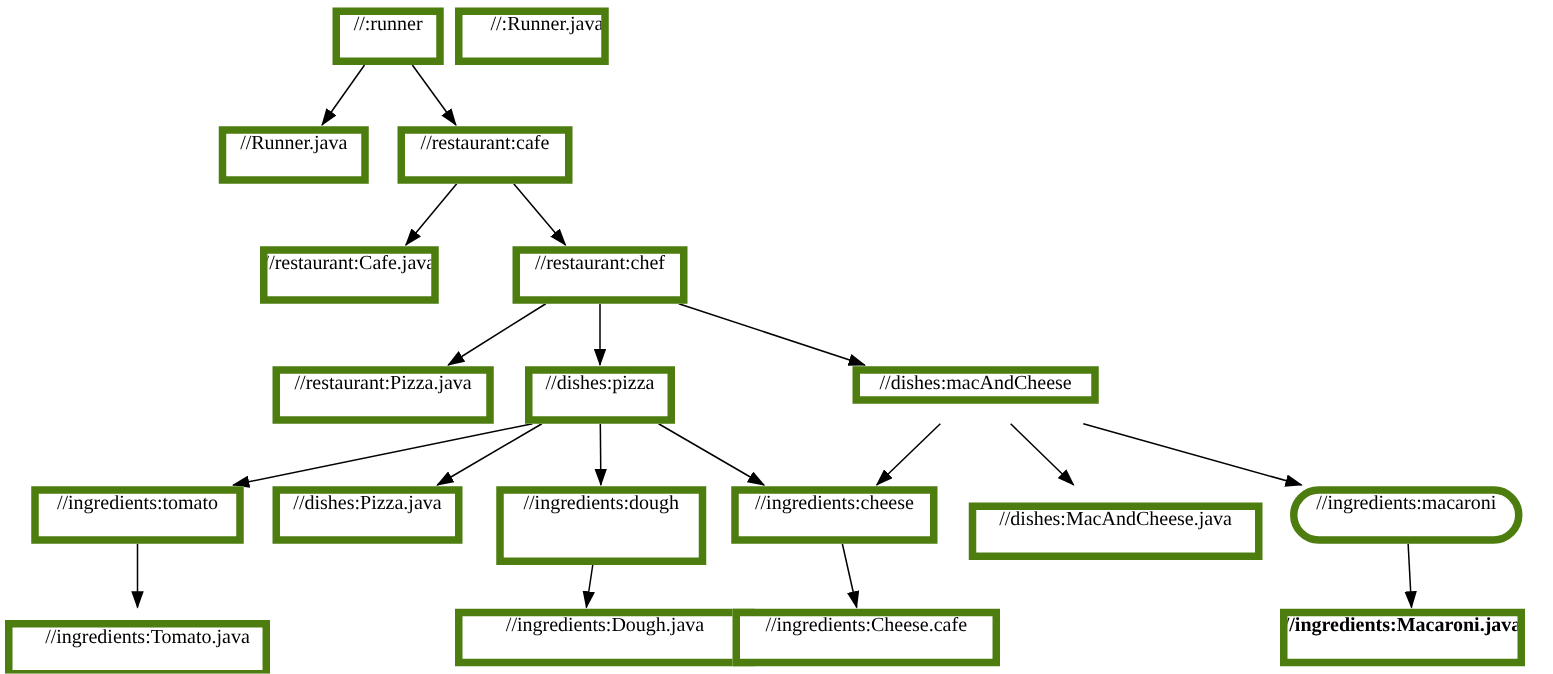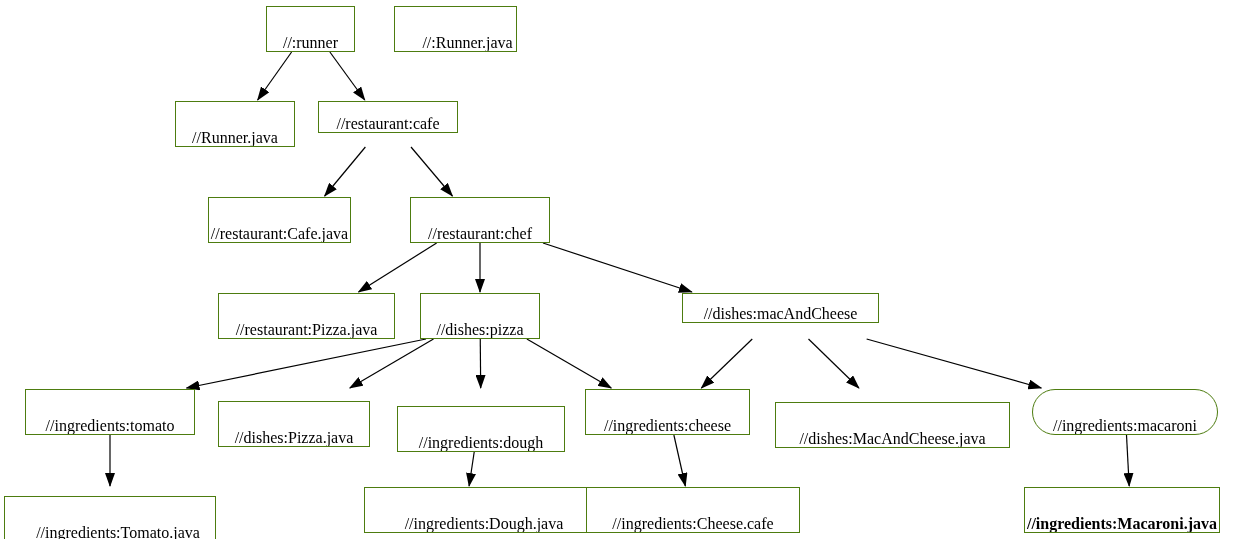--- a/index.html
+++ b/index.html
@@ -19,23 +19,23 @@
     position: absolute;
     left: 0;
     top: 0;
     width: 1242px;
     height: 539px;
   }
   .node {
     position: absolute;
     box-sizing: border-box;
     background: #ffffff;
-    border: 1px solid #4d7c0f;
+    border: 6px solid #4d7c0f;
     display: flex;
-    align-items: flex-end;
+    align-items: flex-start;
     justify-content: center;
     white-space: nowrap;
     overflow: hidden;
   }
   .node .label {
     font-size: 16px;
     color: #000000;
     line-height: 1;
   }
   .edge-line {
@@ -72,51 +72,51 @@
         <line x1="110" y1="435" x2="110" y2="486" class="edge-line" marker-end="url(#arrowhead)"></line>
         <line x1="476.75" y1="435" x2="469.1" y2="486" class="edge-line" marker-end="url(#arrowhead)"></line>
         <line x1="673.875" y1="435" x2="685.35" y2="486" class="edge-line" marker-end="url(#arrowhead)"></line>
         <line x1="1126.5" y1="435" x2="1129.2" y2="486" class="edge-line" marker-end="url(#arrowhead)"></line>
       </g>
   </svg>
   <div id="nodes">
       <div class="node" style="left: 266px; top: 6px; width: 89px; height: 46px;">
         <span class="label">//:runner</span>
       </div>
-      <div class="node" style="left: 394px; top: 6px; width: 123px; height: 46px; padding-left: 24px;">
+      <div class="node" style="left: 364px; top: 6px; width: 123px; height: 46px; padding-left: 24px;">
         <span class="label">//:Runner.java</span>
       </div>
       <div class="node" style="left: 175px; top: 101px; width: 120px; height: 46px;">
         <span class="label">//Runner.java</span>
       </div>
-      <div class="node" style="left: 318px; top: 101px; width: 140px; height: 32px;">
+      <div class="node" style="left: 318px; top: 101px; width: 140px; height: 46px;">
         <span class="label">//restaurant:cafe</span>
       </div>
       <div class="node" style="left: 208px; top: 197px; width: 143px; height: 46px;">
         <span class="label">//restaurant:Cafe.java</span>
       </div>
       <div class="node" style="left: 410px; top: 197px; width: 140px; height: 46px;">
         <span class="label">//restaurant:chef</span>
       </div>
       <div class="node" style="left: 218px; top: 293px; width: 177px; height: 46px;">
         <span class="label">//restaurant:Pizza.java</span>
       </div>
       <div class="node" style="left: 420px; top: 293px; width: 120px; height: 46px;">
         <span class="label">//dishes:pizza</span>
       </div>
       <div class="node" style="left: 682px; top: 293px; width: 197px; height: 30px;">
         <span class="label">//dishes:macAndCheese</span>
       </div>
       <div class="node" style="left: 25px; top: 389px; width: 170px; height: 46px;">
         <span class="label">//ingredients:tomato</span>
       </div>
-      <div class="node" style="left: 218px; top: 389px; width: 152px; height: 46px; margin-top: 12px;">
+      <div class="node" style="left: 218px; top: 389px; width: 152px; height: 46px;">
         <span class="label">//dishes:Pizza.java</span>
       </div>
-      <div class="node" style="left: 397px; top: 389px; width: 168px; height: 46px; margin-top: 17px;">
+      <div class="node" style="left: 397px; top: 389px; width: 168px; height: 63px;">
         <span class="label">//ingredients:dough</span>
       </div>
       <div class="node" style="left: 585px; top: 389px; width: 165px; height: 46px;">
         <span class="label">//ingredients:cheese</span>
       </div>
       <div class="node" style="left: 775px; top: 402px; width: 235px; height: 46px;">
         <span class="label">//dishes:MacAndCheese.java</span>
       </div>
       <div class="node" style="left: 1032px; top: 389px; width: 186px; height: 46px; border-radius: 23px;">
         <span class="label">//ingredients:macaroni</span>

